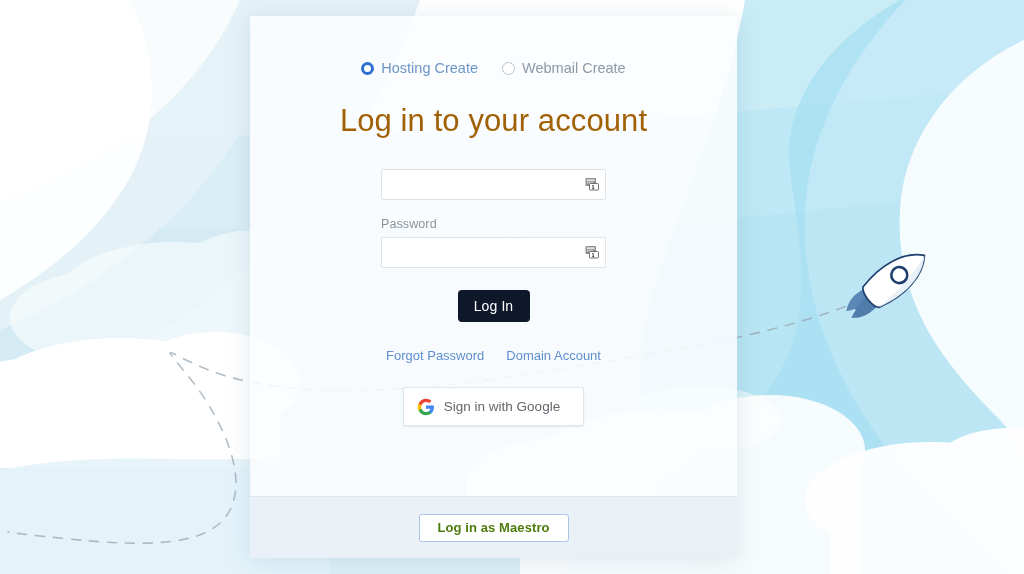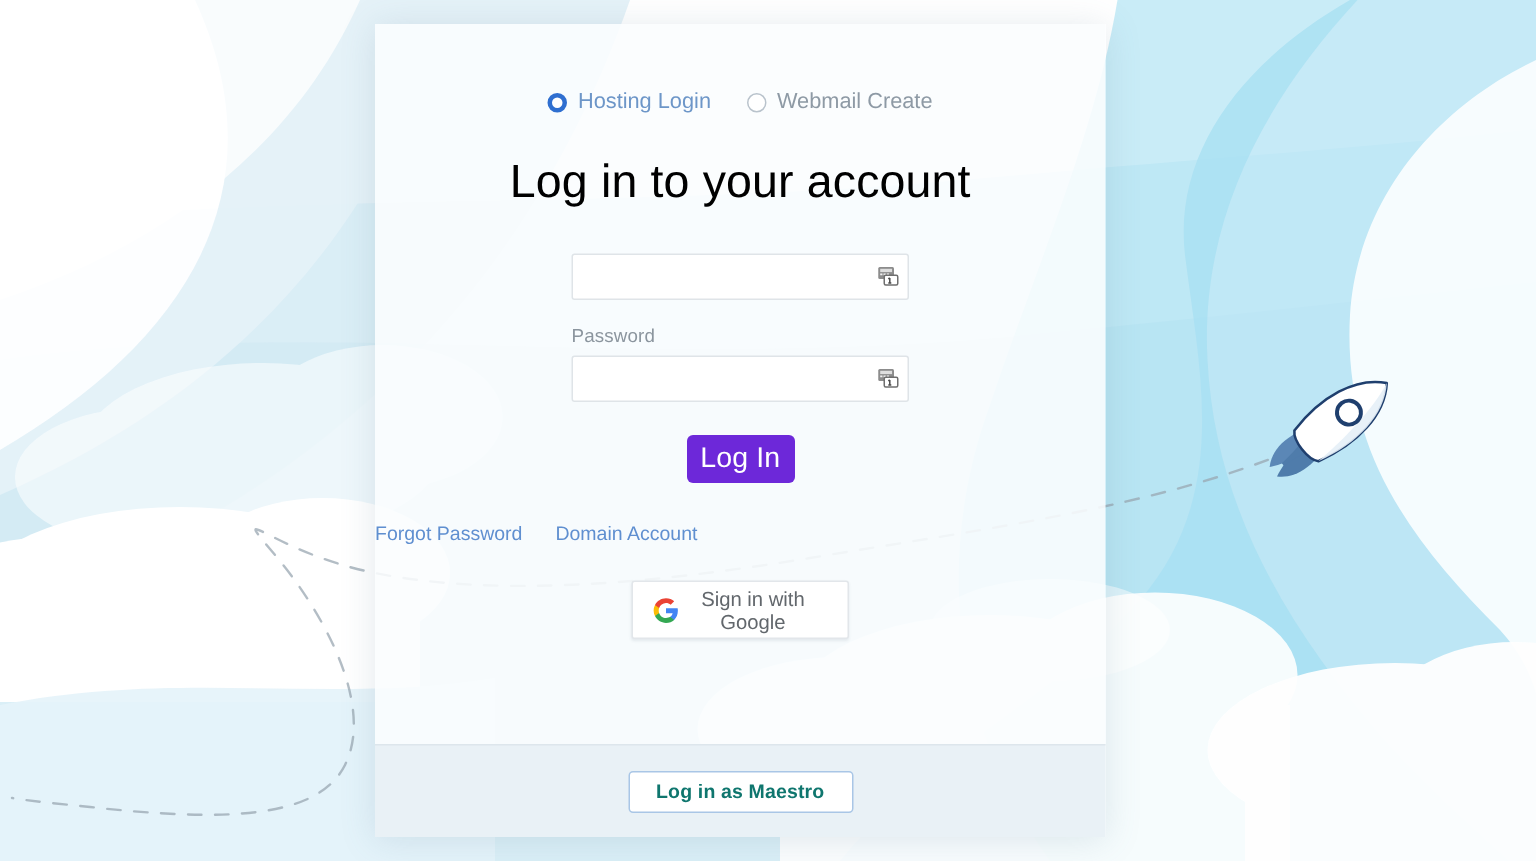--- a/index.html
+++ b/index.html
@@ -86,21 +86,21 @@
   }
   .radio-opt.unselected .radio-label {
     color: #8e9aa5;
   }
 
   
   .page-title {
     text-align: center;
     font-size: 31px;
     font-weight: 300;
-    color: #000000;
+    color: #a16207;
     margin: 27px 0 0 0;
     letter-spacing: 0.1px;
   }
 
   
   .form-wrap {
     width: 225px;
     margin: 30px auto 0 auto;
   }
   .field {
@@ -138,47 +138,47 @@
     height: 16px;
     pointer-events: none;
   }
 
   
   .login-btn {
     display: block;
     margin: 22px auto 0 auto;
     width: 72px;
     height: 32px;
-    background: #6d28d9;
+    background: #0f172a;
     border: none;
     border-radius: 4px;
     color: #ffffff;
-    font-size: 19px;
+    font-size: 14px;
     font-family: "Liberation Sans", sans-serif;
     cursor: pointer;
     letter-spacing: 0.1px;
   }
 
   
   .link-row {
     display: flex;
-    justify-content: flex-start;
+    justify-content: center;
     gap: 22px;
     margin-top: 26px;
   }
   .text-link {
     font-size: 13px;
     color: #5f8fd0;
     text-decoration: none;
     cursor: pointer;
   }
 
   
   .google-btn {
-    width: 145px;
+    width: 181px;
     height: 39px;
     margin: 24px auto 0 auto;
     background: #ffffff;
     border: 1px solid #e2e6ea;
     border-radius: 2px;
     box-shadow: 0 1px 2px rgba(60, 80, 100, 0.10);
     display: flex;
     align-items: center;
     cursor: pointer;
     box-sizing: border-box;
@@ -211,21 +211,21 @@
   .footer-text {
     font-size: 12.5px;
     color: #7d878f;
   }
   .maestro-btn {
     width: 150px;
     height: 28px;
     background: #ffffff;
     border: 1px solid #a9c6e6;
     border-radius: 3px;
-    color: #0f766e;
+    color: #4d7c0f;
     font-size: 13px;
     font-weight: bold;
     font-family: "Liberation Sans", sans-serif;
     cursor: pointer;
     letter-spacing: 0.1px;
   }
 </style>
 </head>
 <body>
 
@@ -315,21 +315,21 @@
     </g>
   </svg>
 
   <div id="login-card">
 
     <div class="card-body">
 
       <div class="radio-row">
         <div class="radio-opt selected">
           <span class="radio-mark"></span>
-          <span class="radio-label">Hosting Login</span>
+          <span class="radio-label">Hosting Create</span>
         </div>
         <div class="radio-opt unselected">
           <span class="radio-mark"></span>
           <span class="radio-label">Webmail Create</span>
         </div>
       </div>
 
       <h1 class="page-title">Log in to your account</h1>
 
       <div class="form-wrap">

